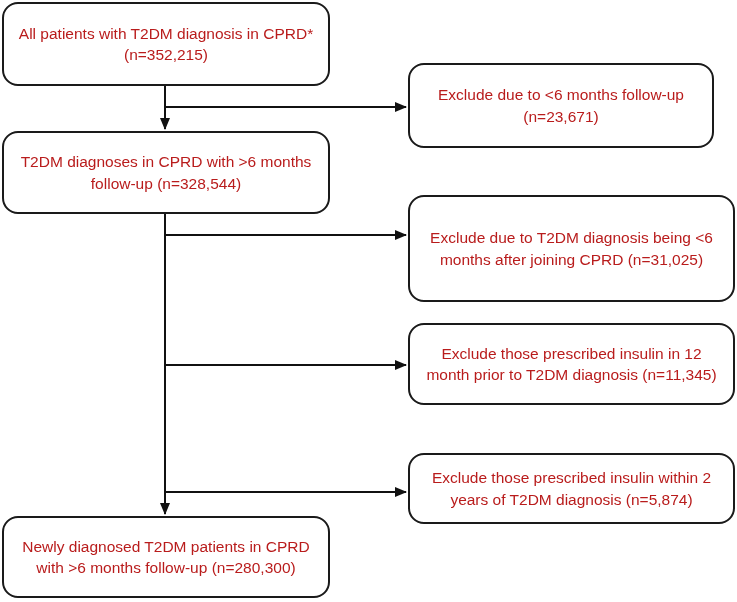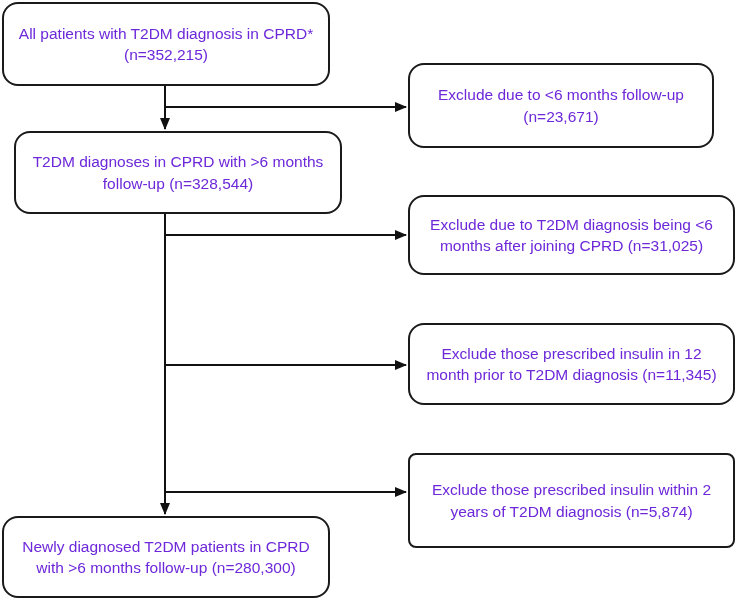--- a/index.html
+++ b/index.html
@@ -29,21 +29,21 @@
     display: flex;
     align-items: center;
     justify-content: center;
     text-align: center;
     padding: 2px 4px;
   }
   .box .label {
     white-space: pre-line;
     font-size: 15.5px;
     line-height: 1.36;
-    color: #6d28d9;
+    color: #b91c1c;
   }
 </style>
 </head>
 <body>
 
 <div class="canvas">
 
   <svg class="connectors" width="737" height="602" viewBox="0 0 737 602" xmlns="http://www.w3.org/2000/svg">
     <defs>
       <marker id="arrowhead" markerUnits="userSpaceOnUse" markerWidth="12" markerHeight="10" viewBox="0 0 12 10" refX="11" refY="5" orient="auto">
@@ -62,43 +62,43 @@
     <line x1="164" y1="365" x2="406" y2="365" stroke="#111111" stroke-width="2" marker-end="url(#arrowhead)"></line>
 
     <line x1="164" y1="492" x2="406" y2="492" stroke="#111111" stroke-width="2" marker-end="url(#arrowhead)"></line>
   </svg>
 
   <div class="box" style="left:2px; top:2px; width:328px; height:84px;">
     <span class="label">All patients with T2DM diagnosis in CPRD*
 (n=352,215)</span>
   </div>
 
-  <div class="box" style="left:14px; top:131px; width:328px; height:83px;">
+  <div class="box" style="left:2px; top:131px; width:328px; height:83px;">
     <span class="label">T2DM diagnoses in CPRD with &gt;6 months
 follow-up (n=328,544)</span>
   </div>
 
   <div class="box" style="left:2px; top:516px; width:328px; height:82px;justify-content:center;">
     <span class="label">Newly diagnosed T2DM patients in CPRD
 with &gt;6 months follow-up (n=280,300)</span>
   </div>
 
   <div class="box" style="left:408px; top:63px; width:306px; height:85px;">
     <span class="label">Exclude due to &lt;6 months follow-up
 (n=23,671)</span>
   </div>
 
-  <div class="box" style="left:408px; top:195px; width:327px; height:80px;">
+  <div class="box" style="left:408px; top:195px; width:327px; height:107px;">
     <span class="label">Exclude due to T2DM diagnosis being &lt;6
 months after joining CPRD (n=31,025)</span>
   </div>
 
   <div class="box" style="left:408px; top:323px; width:327px; height:82px;justify-content:center;">
     <span class="label">Exclude those prescribed insulin in 12
 month prior to T2DM diagnosis (n=11,345)</span>
   </div>
 
-  <div class="box" style="left:408px; top:453px; width:327px; height:95px;border-radius:8px;">
+  <div class="box" style="left:408px; top:453px; width:327px; height:71px;">
     <span class="label">Exclude those prescribed insulin within 2
 years of T2DM diagnosis (n=5,874)</span>
   </div>
 
 </div>
 
 </body></html>

